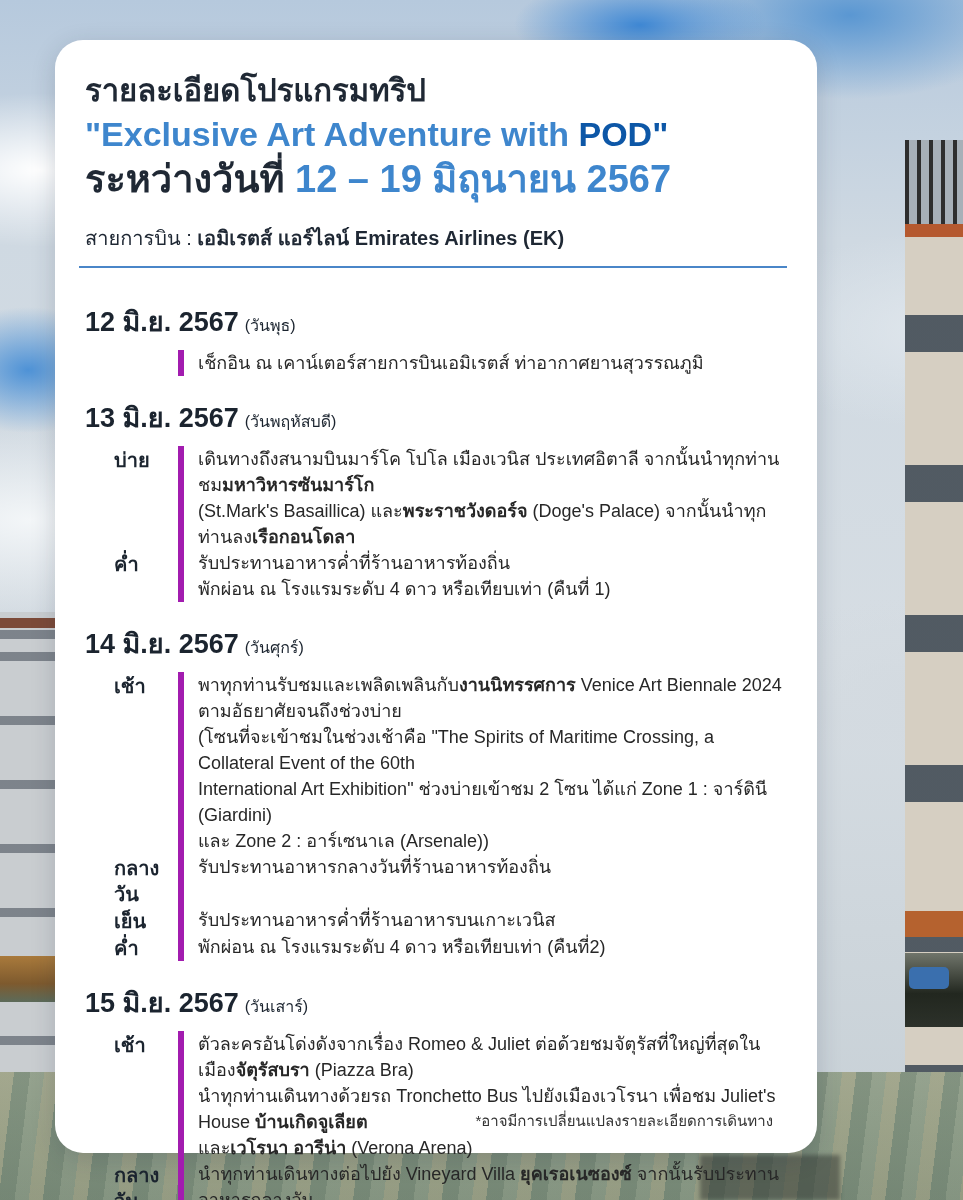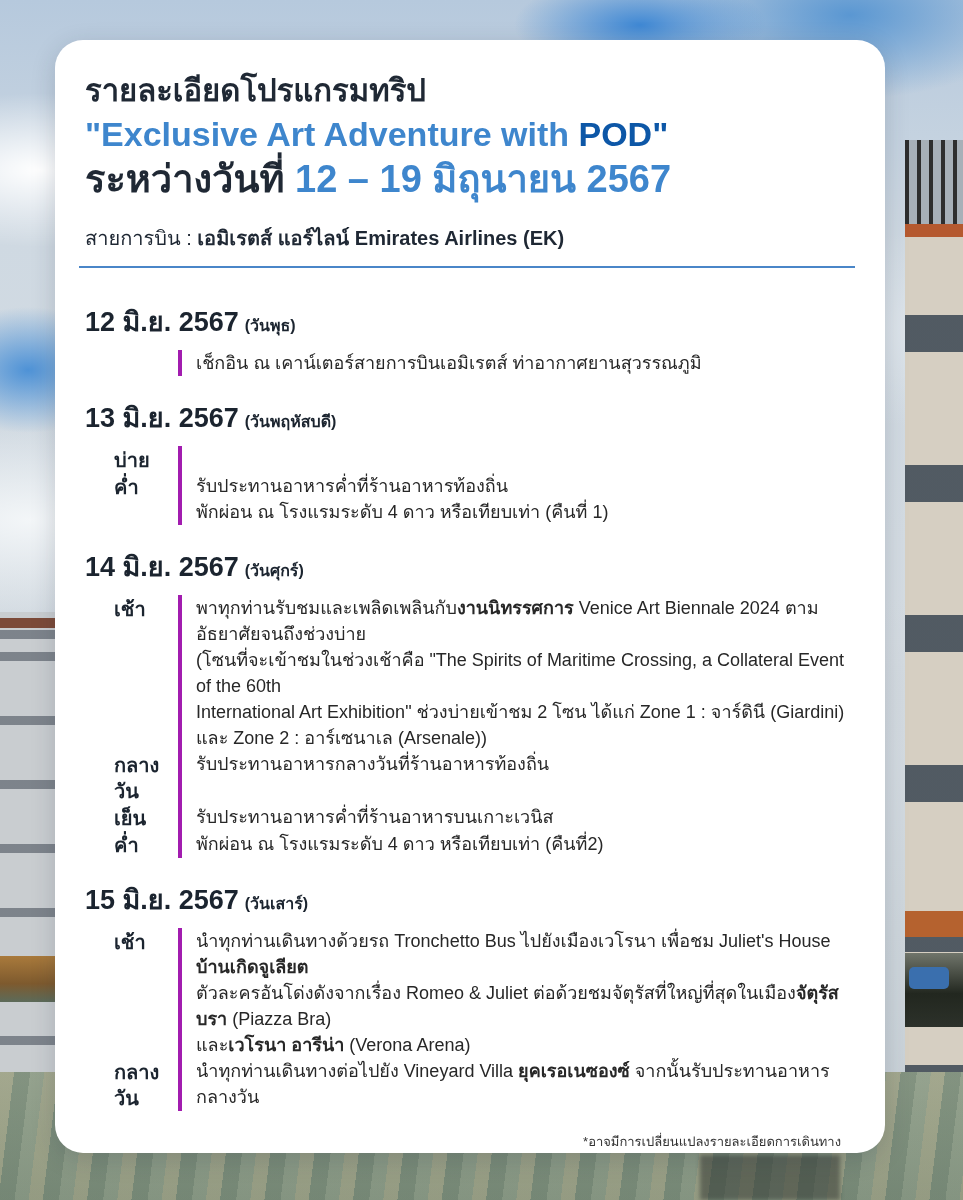--- a/index.html
+++ b/index.html
@@ -55,43 +55,43 @@
     background:repeating-linear-gradient(90deg,#2e2e2e 0 4px, rgba(0,0,0,0) 4px 12px), #a7b0b8; }
   .bg-building-right .roofline { position:absolute; top:84px; left:0; right:0; height:13px; background:#b5592f; }
   .bg-building-right .awning { position:absolute; bottom:148px; left:0; right:0; height:26px; background:#b5622f; }
   .bg-building-right .gondola { position:absolute; bottom:58px; left:0; right:0; height:74px;
     background:linear-gradient(180deg,#70756b 0%, #22271f 55%, #2c312a 100%); }
   .bg-building-right .tarp { position:absolute; bottom:96px; left:4px; width:40px; height:22px;
     background:#3a6fae; border-radius:5px; }
 
   
   .card {
-    position:absolute; left:55px; top:40px; width:830px; height:1113px;
+    position:absolute; left:55px; top:40px; width:762px; height:1113px;
     background:#ffffff; border-radius:28px;
     box-shadow:0 6px 24px rgba(30,40,60,0.18);
     padding:30px 26px 0 30px;
   }
   .title1 { font-size:31px; line-height:42px; font-weight:600; color:#1f2834; }
   .title2 { font-size:34px; line-height:44px; font-weight:700; color:#3e86cd; }
   .title2 .pod { color:#0d57a7; }
   .title3 { font-size:38px; line-height:46px; font-weight:600; color:#1f2834; }
   .title3 .date-val { color:#3e86cd; font-weight:700; }
   .meta { margin-top:20px; font-size:20px; line-height:32px; color:#1f2834; font-weight:400; }
   .meta .val { font-weight:700; }
   .rule { border:none; border-top:2px solid #4a86c8; margin:12px 0 0 -6px; width:calc(100% + 2px); }
 
   .days { margin-top:36px; }
   .day-section + .day-section { margin-top:24px; }
   .day-heading { font-size:27px; line-height:36px; font-weight:700; color:#1b242f; margin-bottom:6px; }
-  .day-weekday { font-size:16px; font-weight:700; margin-left:6px;margin-top:48px; }
+  .day-weekday { font-size:16px; font-weight:400; margin-left:6px;margin-top:48px; }
   .row { display:flex; }
   .row-label { flex:none; width:64px; margin-left:29px; font-size:20px; line-height:26px; font-weight:600; color:#1b242f; padding-top:1px; }
-  .row-text { flex:1; border-left:4px solid #a21caf; padding-left:14px; font-size:18px; line-height:26px; color:#272727; }
+  .row-text { flex:1; border-left:6px solid #a21caf; padding-left:14px; font-size:18px; line-height:26px; color:#272727; }
   .row-text .seg.bold { font-weight:700; }
-  .footnote { position:absolute; right:44px; bottom:1px; font-size:13px; color:#333;text-align:center; }
+  .footnote { position:absolute; right:44px; bottom:20px; font-size:15px; color:#333;text-align:center; }
 </style>
 </head>
 <body>
 
 <div class="bg-sky"></div>
 <div class="bg-building-left">
   <div class="roof"></div>
   <div class="boats"></div>
 </div>
 <div class="bg-building-right">
@@ -124,20 +124,22 @@
           <div class="row-text">
             <div class="line"><span class="seg">เช็กอิน ณ เคาน์เตอร์สายการบินเอมิเรตส์ ท่าอากาศยานสุวรรณภูมิ</span></div>
           </div>
         </div>
       </div>
       <div class="day-section">
         <div class="day-heading"><span>13 มิ.ย. 2567</span><span class="day-weekday">(วันพฤหัสบดี)</span></div>
         <div class="row">
           <div class="row-label">บ่าย</div>
           <div class="row-text">
+            <div class="line"><span class="seg">เดินทางถึงสนามบินมาร์โค โปโล เมืองเวนิส ประเทศอิตาลี จากนั้นนำทุกท่านชม</span><span class="seg bold">มหาวิหารซันมาร์โก</span></div>
+            <div class="line"><span class="seg">(St.Mark's Basaillica) และ</span><span class="seg bold">พระราชวังดอร์จ</span><span class="seg"> (Doge's Palace) จากนั้นนำทุกท่านลง</span><span class="seg bold">เรือกอนโดลา</span></div>
           </div>
         </div>
         <div class="row">
           <div class="row-label">ค่ำ</div>
           <div class="row-text">
             <div class="line"><span class="seg">รับประทานอาหารค่ำที่ร้านอาหารท้องถิ่น</span></div>
             <div class="line"><span class="seg">พักผ่อน ณ โรงแรมระดับ 4 ดาว หรือเทียบเท่า (คืนที่ 1)</span></div>
           </div>
         </div>
       </div>
@@ -169,22 +171,22 @@
           <div class="row-text">
             <div class="line"><span class="seg">พักผ่อน ณ โรงแรมระดับ 4 ดาว หรือเทียบเท่า (คืนที่2)</span></div>
           </div>
         </div>
       </div>
       <div class="day-section">
         <div class="day-heading"><span>15 มิ.ย. 2567</span><span class="day-weekday">(วันเสาร์)</span></div>
         <div class="row">
           <div class="row-label">เช้า</div>
           <div class="row-text">
+            <div class="line"><span class="seg">ตัวละครอันโด่งดังจากเรื่อง Romeo &amp; Juliet  ต่อด้วยชมจัตุรัสที่ใหญ่ที่สุดในเมือง</span><span class="seg bold">จัตุรัสบรา</span><span class="seg"> (Piazza Bra)</span></div>
             <div class="line"><span class="seg">นำทุกท่านเดินทางด้วยรถ Tronchetto Bus ไปยังเมืองเวโรนา เพื่อชม Juliet's House </span><span class="seg bold">บ้านเกิดจูเลียต</span></div>
-            <div class="line"><span class="seg">ตัวละครอันโด่งดังจากเรื่อง Romeo &amp; Juliet  ต่อด้วยชมจัตุรัสที่ใหญ่ที่สุดในเมือง</span><span class="seg bold">จัตุรัสบรา</span><span class="seg"> (Piazza Bra)</span></div>
             <div class="line"><span class="seg">และ</span><span class="seg bold">เวโรนา อารีน่า</span><span class="seg"> (Verona Arena)</span></div>
           </div>
         </div>
         <div class="row">
           <div class="row-label">กลางวัน</div>
           <div class="row-text">
             <div class="line"><span class="seg">นำทุกท่านเดินทางต่อไปยัง Vineyard Villa </span><span class="seg bold">ยุคเรอเนซองซ์</span><span class="seg"> จากนั้นรับประทานอาหารกลางวัน</span></div>
           </div>
         </div>
       </div>

